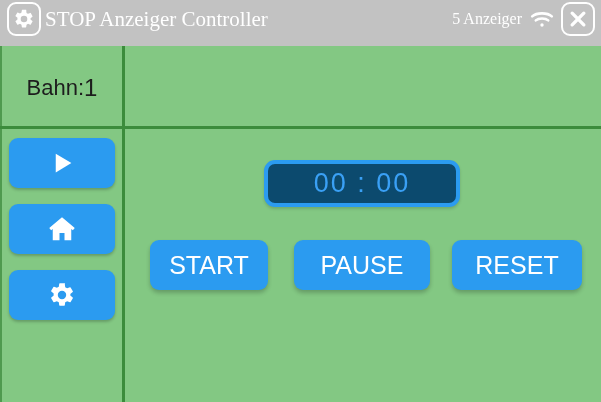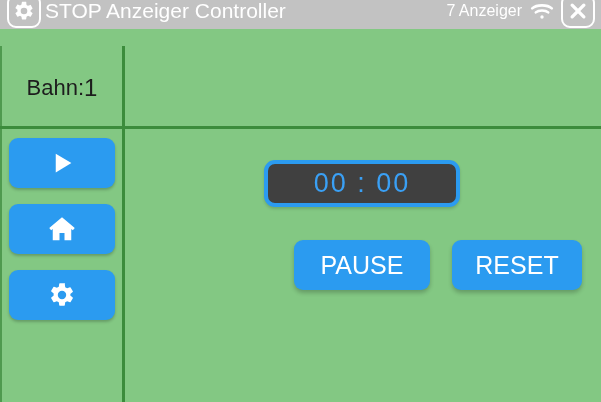--- a/index.html
+++ b/index.html
@@ -19,26 +19,27 @@
     height: 402px;
     background: #83c883;
     overflow: hidden;
   }
 
   
   .titlebar {
     position: absolute;
     left: 0; top: 0;
     width: 601px;
-    height: 29px;
+    height: 46px;
     background: #c2c2c2;
     display: flex;
     align-items: center;
     box-sizing: border-box;
     padding: 0 6px 8px 7px;
+    font-family: Liberation Serif, serif;
   }
   .tb-iconbox {
     width: 34px; height: 34px;
     border: 2px solid #ffffff;
     border-radius: 9px;
     box-sizing: border-box;
     display: flex;
     align-items: center;
     justify-content: center;
     flex: 0 0 auto;
@@ -136,21 +137,21 @@
   }
   #side-play { top: 138px; }
   #side-home { top: 204px; }
   #side-gear { top: 270px; }
 
   
   .timer {
     position: absolute;
     left: 264px; top: 160px;
     width: 196px; height: 47px;
-    background: #404040;
+    background: #0c4a6e;
     border: 4px solid #2b9bf0;
     border-radius: 11px;
     box-sizing: border-box;
     display: flex;
     align-items: center;
     justify-content: center;
     box-shadow: 0 2px 3px rgba(0,0,0,0.15);
   }
   .timer-text {
     color: #3aa0f5;
@@ -192,21 +193,21 @@
         <svg width="22" height="22" viewBox="0 0 24 24" fill="#ffffff">
           <path d="M19.14 12.94a7.5 7.5 0 0 0 .06-.94 7.5 7.5 0 0 0-.06-.94l2.03-1.58a.48.48 0 0 0 .12-.61l-1.92-3.32a.48.48 0 0 0-.59-.21l-2.39.96a7.03 7.03 0 0 0-1.63-.94l-.36-2.54A.47.47 0 0 0 13.93 2h-3.84a.47.47 0 0 0-.47.4l-.36 2.54c-.59.24-1.13.56-1.63.94l-2.39-.96a.48.48 0 0 0-.59.21L2.73 8.45a.48.48 0 0 0 .12.61l2.03 1.58c-.04.31-.06.63-.06.94 0 .31.02.63.06.94l-2.03 1.58a.48.48 0 0 0-.12.61l1.92 3.32c.12.22.38.3.59.21l2.39-.96c.5.38 1.04.7 1.63.94l.36 2.54c.04.23.24.4.47.4h3.84c.23 0 .43-.17.47-.4l.36-2.54c.59-.24 1.13-.56 1.63-.94l2.39.96c.22.08.47 0 .59-.21l1.92-3.32a.48.48 0 0 0-.12-.61l-2.03-1.58zM12 15.6A3.6 3.6 0 1 1 12 8.4a3.6 3.6 0 0 1 0 7.2z"></path>
         </svg>
       </span>
     </div>
 
     <div class="tb-title">STOP Anzeiger Controller</div>
 
     <div class="tb-spacer"></div>
 
-    <div class="tb-count">7 Anzeiger</div>
+    <div class="tb-count">5 Anzeiger</div>
 
     <div class="tb-wifi">
       <svg width="26" height="20" viewBox="0 0 26 20" fill="none" stroke="#ffffff" stroke-width="2.6" stroke-linecap="round">
         <path d="M3.2 7.4 C7.6 3.3 18.4 3.3 22.8 7.4"></path>
         <path d="M6.8 11.4 C9.6 8.9 16.4 8.9 19.2 11.4"></path>
         <circle cx="13" cy="16" r="1.7" fill="#ffffff" stroke="none"></circle>
       </svg>
     </div>
 
     <div class="tb-close">
@@ -249,16 +250,17 @@
       <svg width="28" height="28" viewBox="0 0 24 24" fill="#ffffff">
         <path d="M19.14 12.94a7.5 7.5 0 0 0 .06-.94 7.5 7.5 0 0 0-.06-.94l2.03-1.58a.48.48 0 0 0 .12-.61l-1.92-3.32a.48.48 0 0 0-.59-.21l-2.39.96a7.03 7.03 0 0 0-1.63-.94l-.36-2.54A.47.47 0 0 0 13.93 2h-3.84a.47.47 0 0 0-.47.4l-.36 2.54c-.59.24-1.13.56-1.63.94l-2.39-.96a.48.48 0 0 0-.59.21L2.73 8.45a.48.48 0 0 0 .12.61l2.03 1.58c-.04.31-.06.63-.06.94 0 .31.02.63.06.94l-2.03 1.58a.48.48 0 0 0-.12.61l1.92 3.32c.12.22.38.3.59.21l2.39-.96c.5.38 1.04.7 1.63.94l.36 2.54c.04.23.24.4.47.4h3.84c.23 0 .43-.17.47-.4l.36-2.54c.59-.24 1.13-.56 1.63-.94l2.39.96c.22.08.47 0 .59-.21l1.92-3.32a.48.48 0 0 0-.12-.61l-2.03-1.58zM12 15.6A3.6 3.6 0 1 1 12 8.4a3.6 3.6 0 0 1 0 7.2z"></path>
       </svg>
     </span>
   </div>
 
   <div class="timer">
     <span class="timer-text">00 : 00</span>
   </div>
 
+  <div class="act-btn" id="btn-start">START</div>
   <div class="act-btn" id="btn-reset">RESET</div>
   <div class="act-btn" id="btn-pause">PAUSE</div>
 
 </div>
 
 </body></html>

